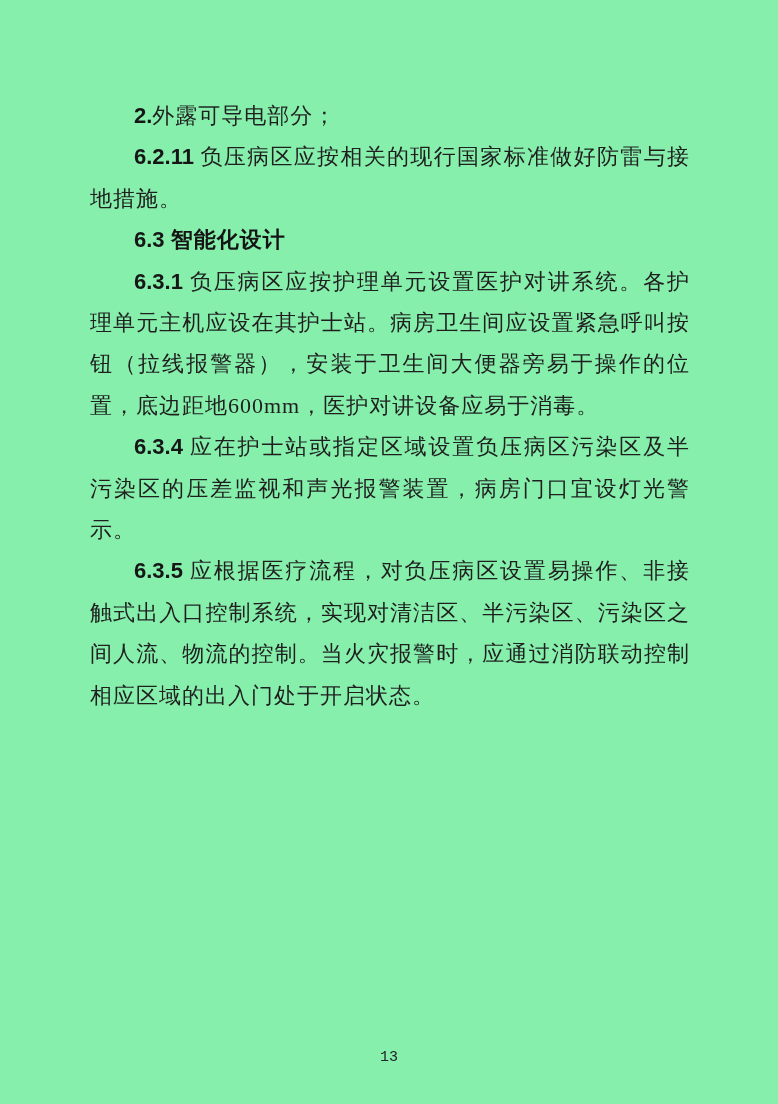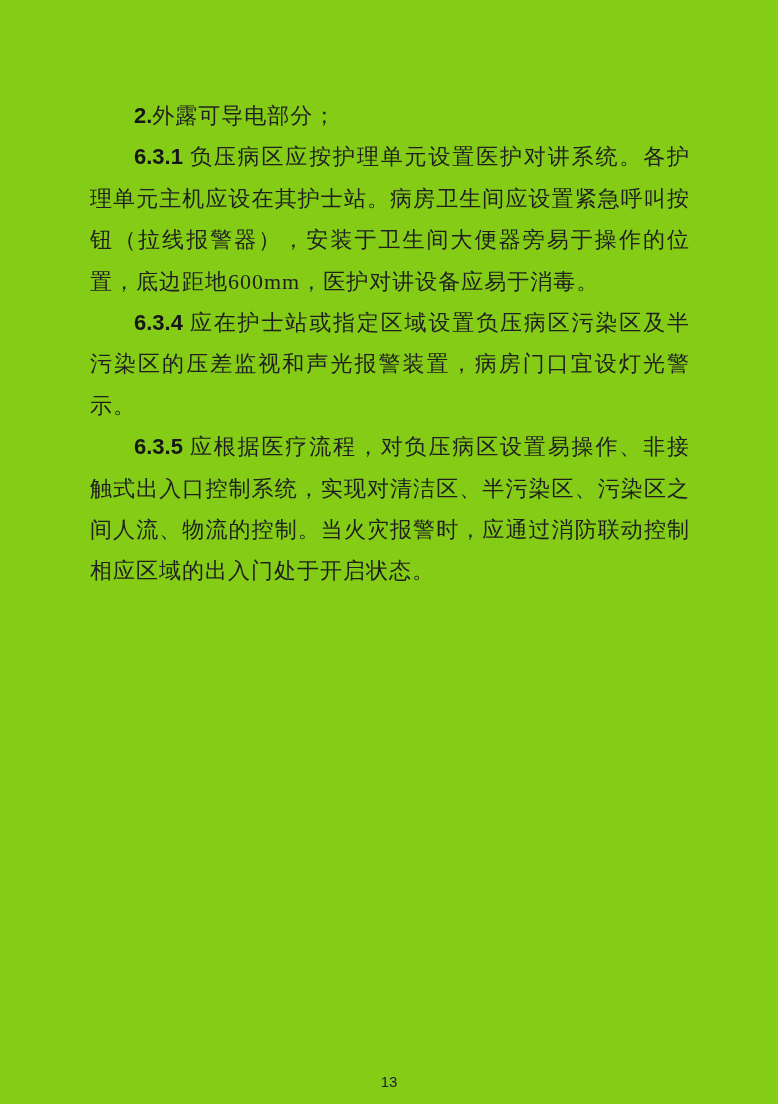--- a/index.html
+++ b/index.html
@@ -4,21 +4,21 @@
 <style>
   html, body {
     margin: 0;
     padding: 0;
     background: #ffffff;
   }
   .page {
     position: relative;
     width: 778px;
     height: 1104px;
-    background: #84cc16;
+    background: #86efac;
     overflow: hidden;
     font-family: "Liberation Serif", "DejaVu Serif", serif;
   }
   .content {
     position: absolute;
     left: 90px;
     top: 95px;
     width: 600px;
   }
   .para {
@@ -44,28 +44,29 @@
   }
   .page-number {
     position: absolute;
     top: 1048px;
     left: 0;
     width: 100%;
     text-align: center;
     font-size: 15px;
     line-height: 20px;
     color: #20222c;
-    font-family: Liberation Sans, sans-serif;
-    margin-top: 24px;
+    font-family: Liberation Mono, monospace;
   }
 </style>
 </head>
 <body>
 
 <div class="page">
   <div class="content">
       <p class="para body"><span class="num">2.</span><span class="txt">外露可导电部分；</span></p>
+      <p class="para body"><span class="num">6.2.11 </span><span class="txt">负压病区应按相关的现行国家标准做好防雷与接地措施。</span></p>
+      <p class="para heading"><span class="num">6.3 </span><span class="txt">智能化设计</span></p>
       <p class="para body"><span class="num">6.3.1 </span><span class="txt">负压病区应按护理单元设置医护对讲系统。各护理单元主机应设在其护士站。病房卫生间应设置紧急呼叫按钮（拉线报警器），安装于卫生间大便器旁易于操作的位置，底边距地600mm，医护对讲设备应易于消毒。</span></p>
       <p class="para body"><span class="num">6.3.4 </span><span class="txt">应在护士站或指定区域设置负压病区污染区及半污染区的压差监视和声光报警装置，病房门口宜设灯光警示。</span></p>
       <p class="para body"><span class="num">6.3.5 </span><span class="txt">应根据医疗流程，对负压病区设置易操作、非接触式出入口控制系统，实现对清洁区、半污染区、污染区之间人流、物流的控制。当火灾报警时，应通过消防联动控制相应区域的出入门处于开启状态。</span></p>
     </div>
   <div class="page-number">13</div>
 </div>
 
 </body></html>

